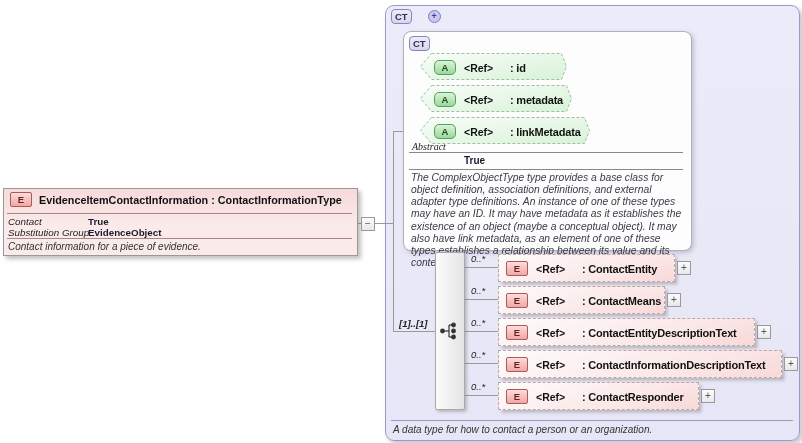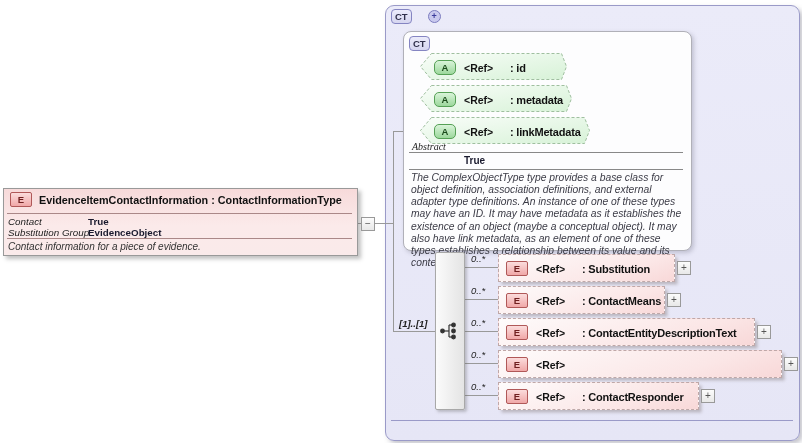--- a/index.html
+++ b/index.html
@@ -86,20 +86,21 @@
 </svg>
 
 <div id="stage">
 
   <div class="outer-box"></div>
   <div class="ct-badge" style="left:391px;top:9px;">
     <span class="ct-chip">CT</span>
       <span class="plus-circle">+</span>
   </div>
   <div class="outer-sep"></div>
+  <div class="outer-desc">A data type for how to contact a person or an organization.</div>
 
   <div class="hline" style="left:357px;top:223px;width:36px;"></div>
   <div class="vline" style="left:393px;top:131px;height:201px;"></div>
   <div class="hline" style="left:393px;top:131px;width:20px;"></div>
   <div class="vline" style="left:413px;top:66px;height:65px;"></div>
   <div class="hline" style="left:413px;top:66px;width:8px;"></div>
   <div class="hline" style="left:413px;top:97px;width:8px;"></div>
   <div class="hline" style="left:413px;top:130px;width:8px;"></div>
   <div class="hline" style="left:393px;top:331px;width:42px;"></div>
   <div class="hline" style="left:463px;top:267px;width:35px;"></div>
@@ -178,21 +179,21 @@
       <circle cx="13.5" cy="16" r="1.8"></circle>
     </g>
   </svg>
   <div class="seq-card">[1]..[1]</div>
 
   <div class="card-label" style="left:471px;top:253px;">0..*</div>
   <div class="elem" style="top:254px;width:175px;">
     <div class="elem-content">
       <span class="e-chip">E</span>
       <span class="ref-label">&lt;Ref&gt;</span>
-      <span class="name-label">: Substitution</span>
+      <span class="name-label">: ContactEntity</span>
     </div>
   </div>
   <div class="toggle" style="left:677px;top:261px;">+</div>
 
   <div class="card-label" style="left:471px;top:285px;">0..*</div>
   <div class="elem" style="top:286px;width:165px;">
     <div class="elem-content">
       <span class="e-chip">E</span>
       <span class="ref-label">&lt;Ref&gt;</span>
       <span class="name-label">: ContactMeans</span>
@@ -208,20 +209,21 @@
       <span class="name-label">: ContactEntityDescriptionText</span>
     </div>
   </div>
   <div class="toggle" style="left:757px;top:325px;">+</div>
 
   <div class="card-label" style="left:471px;top:349px;">0..*</div>
   <div class="elem" style="top:350px;width:282px;">
     <div class="elem-content">
       <span class="e-chip">E</span>
       <span class="ref-label">&lt;Ref&gt;</span>
+      <span class="name-label">: ContactInformationDescriptionText</span>
     </div>
   </div>
   <div class="toggle" style="left:784px;top:357px;">+</div>
 
   <div class="card-label" style="left:471px;top:381px;">0..*</div>
   <div class="elem" style="top:382px;width:199px;">
     <div class="elem-content">
       <span class="e-chip">E</span>
       <span class="ref-label">&lt;Ref&gt;</span>
       <span class="name-label">: ContactResponder</span>

